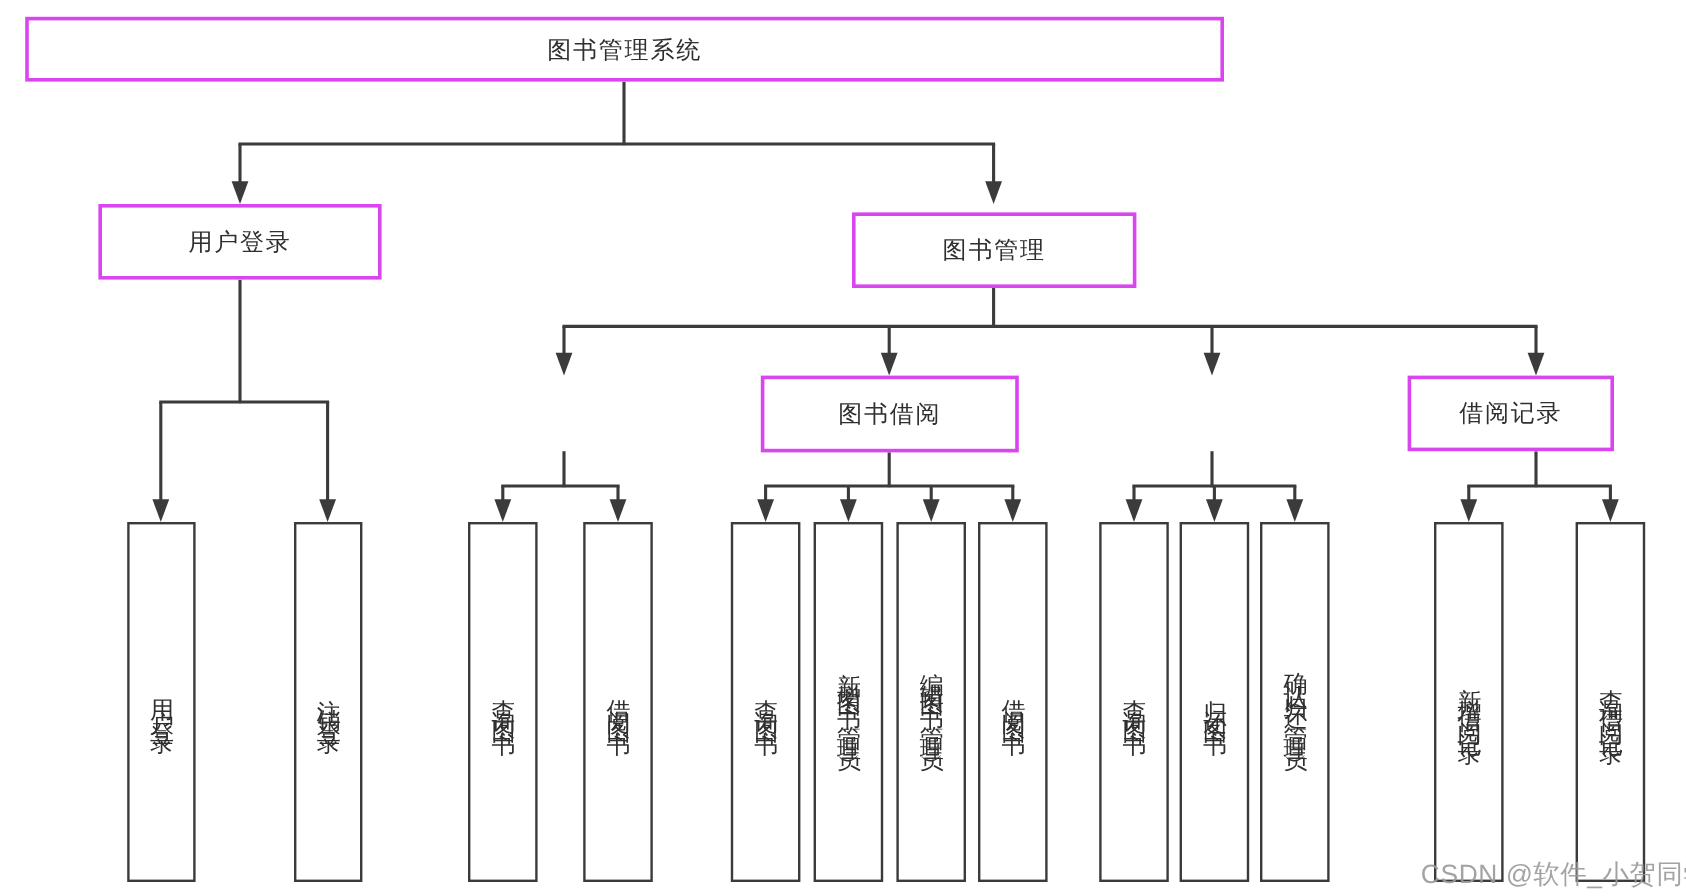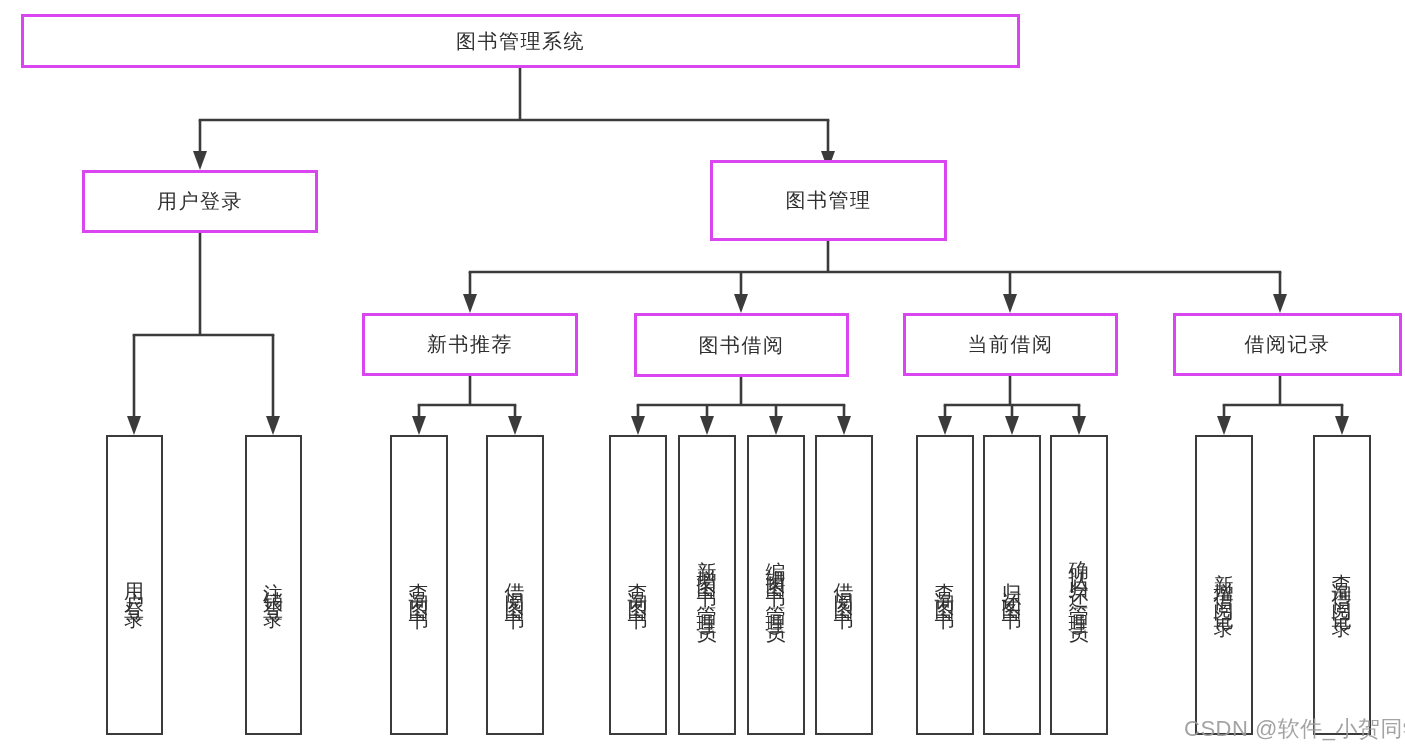--- a/index.html
+++ b/index.html
@@ -90,26 +90,24 @@
       <polygon points="1079,435 1072,416 1086,416"></polygon>
 
       <polygon points="1224,435 1217,416 1231,416"></polygon>
       <polygon points="1342,435 1335,416 1349,416"></polygon>
     </g>
   </svg>
 
   <div class="node hbox root" style="left:21px;top:14px;width:999px;height:54px">图书管理系统</div>
 
   <div class="node hbox" style="left:82px;top:170px;width:236px;height:63px">用户登录</div>
-  <div class="node hbox" style="left:710px;top:160px;width:237px;height:81px">图书管理</div>
+  <div class="node hbox" style="left:710px;top:177px;width:237px;height:63px">图书管理</div>
 
-  <div class="node hbox" style="left:362px;top:313px;width:216px;height:63px">新书推荐</div>
   <div class="node hbox" style="left:634px;top:313px;width:215px;height:64px">图书借阅</div>
-  <div class="node hbox" style="left:903px;top:313px;width:215px;height:63px">当前借阅</div>
-  <div class="node hbox" style="left:1173px;top:313px;width:229px;height:63px">借阅记录</div>
+  <div class="node hbox" style="left:1173px;top:313px;width:172px;height:63px">借阅记录</div>
 
   <div class="node vbox" style="left:106px;top:435px;width:57px;height:300px">用户登录</div>
   <div class="node vbox" style="left:245px;top:435px;width:57px;height:300px">注销登录</div>
 
   <div class="node vbox" style="left:390px;top:435px;width:58px;height:300px">查询图书</div>
   <div class="node vbox" style="left:486px;top:435px;width:58px;height:300px">借阅图书</div>
 
   <div class="node vbox" style="left:609px;top:435px;width:58px;height:300px">查询图书</div>
   <div class="node vbox" style="left:678px;top:435px;width:58px;height:300px">新增图书（管理员）</div>
   <div class="node vbox" style="left:747px;top:435px;width:58px;height:300px">编辑图书（管理员）</div>

